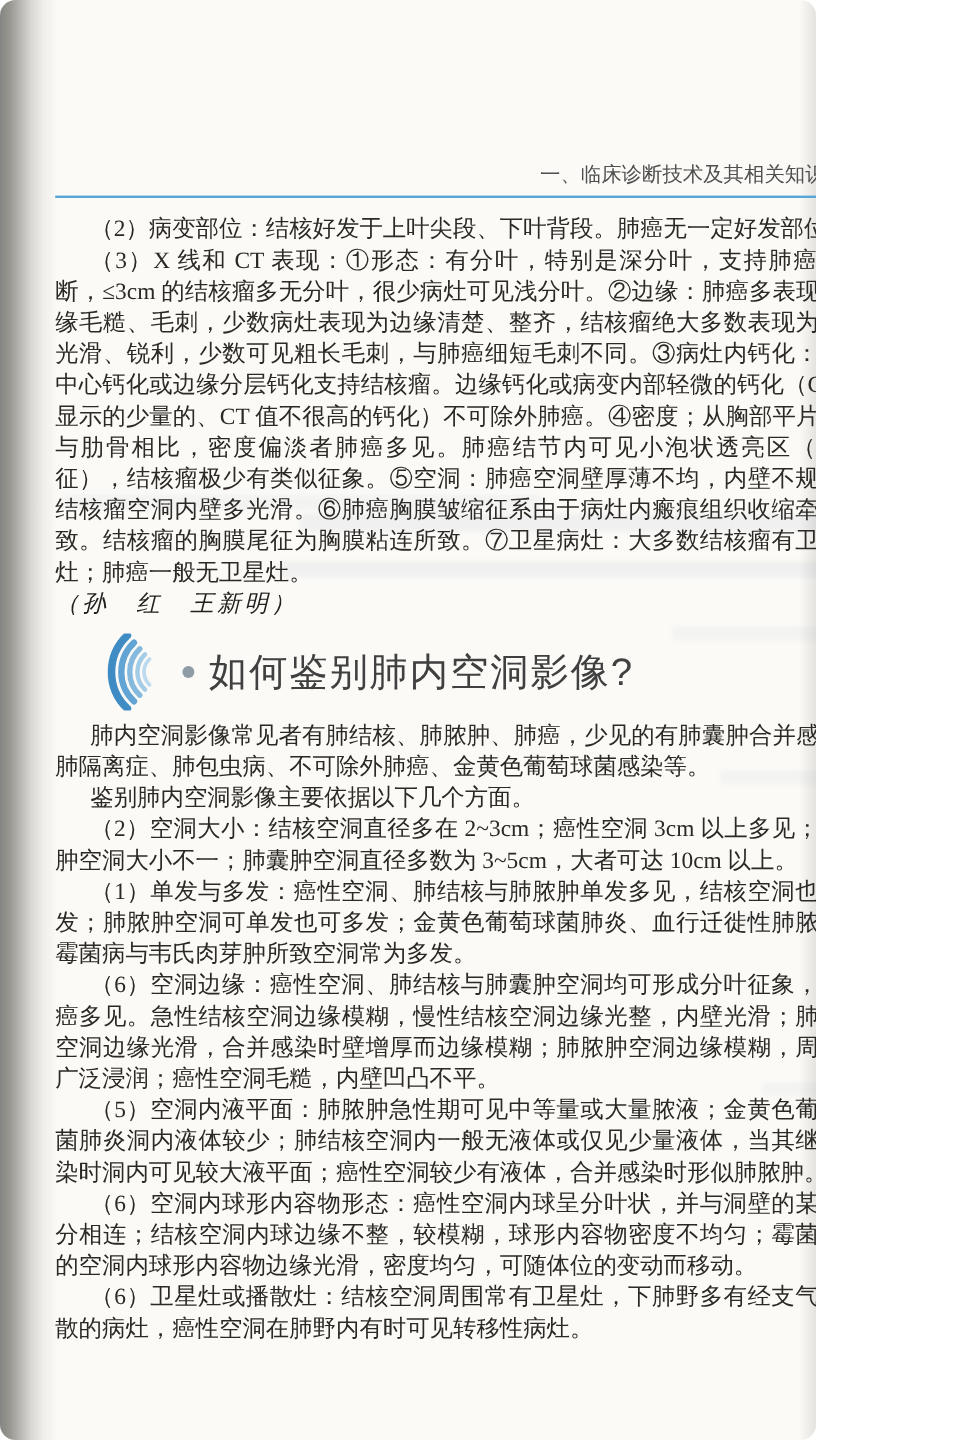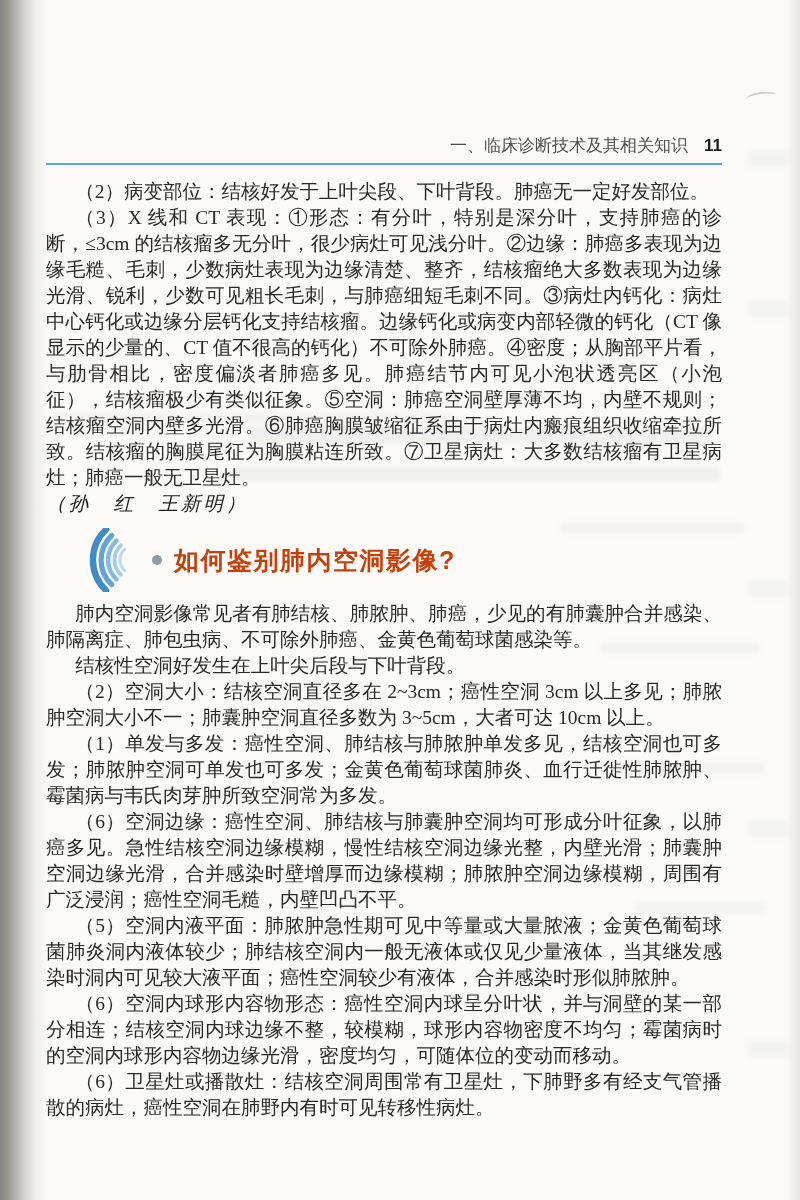--- a/index.html
+++ b/index.html
@@ -2,22 +2,22 @@
 <html><head>
 <meta charset="utf-8">
 <style>
   html,body { margin:0; padding:0; }
   body {
     width:800px; height:1200px;
     background:#ffffff;
     font-family:"Liberation Serif","DejaVu Serif",serif;
   }
   .page {
-    position:relative; width:800px; height:1200px;
-    background:#fbfaf7; overflow:hidden;
+    position:relative; width:680px; height:1200px;
+    background:#fbfaf7; overflow:hidden;border-radius:13px;
   }
   
   .edge-left {
     position:absolute; left:0; top:0; width:48px; height:100%;
     background:linear-gradient(to right,
       #858583 0px, #98978f 8px, #b5b4b0 16px,
       #d8d7d3 26px, #efeeea 36px, #fbfaf7 48px);
   }
   .edge-right {
     position:absolute; right:0; top:0; width:14px; height:100%;
@@ -56,22 +56,22 @@
     height:66px; margin:10px 0 8px 36px;
   }
   .wave-icon { width:56px; height:64px; flex:0 0 auto; }
   .bullet-dot {
     width:10px; height:10px; border-radius:50%;
     background:#8f9ca6; margin-left:14px; flex:0 0 auto;
   }
   .section-title {
     margin:0 0 0 12px;
     font-family:"Liberation Sans","DejaVu Sans",sans-serif;
-    font-size:25px; font-weight:bold; letter-spacing:1.5px;
-    color:#c2410c; white-space:nowrap;
+    font-size:32px; font-weight:normal; letter-spacing:1.5px;
+    color:#404040; white-space:nowrap;
   }
   
   .ghost {
     position:absolute; background:rgba(125,145,168,0.09);
     filter:blur(2px); border-radius:3px; pointer-events:none;
   }
   .ghost.soft { background:rgba(125,145,168,0.06); }
 </style>
 </head>
 <body>
@@ -115,21 +115,21 @@
           <path d="M39.3 10.1 A45   45   0 0 0 39.3 75.9" stroke="#62a5d4" stroke-width="7"></path>
           <path d="M45.8 17   A35.5 35.5 0 0 0 45.8 69" stroke="#85bade" stroke-width="6"></path>
           <path d="M51.6 23.3 A27   27   0 0 0 51.6 62.7" stroke="#a3cce7" stroke-width="5"></path>
           <path d="M56.7 28.7 A19.5 19.5 0 0 0 56.7 57.3" stroke="#bedaee" stroke-width="4.2"></path>
         </svg>
         <span class="bullet-dot"></span>
         <h2 class="section-title">如何鉴别肺内空洞影像?</h2>
       </div>
 
       <p>肺内空洞影像常见者有肺结核、肺脓肿、肺癌，少见的有肺囊肿合并感染、肺隔离症、肺包虫病、不可除外肺癌、金黄色葡萄球菌感染等。</p>
-      <p>结核性空洞好发生在上叶尖后段与下叶背段。</p>
+      <p>鉴别肺内空洞影像主要依据以下几个方面。</p>
       <p>（2）空洞大小：结核空洞直径多在 2~3cm；癌性空洞 3cm 以上多见；肺脓肿空洞大小不一；肺囊肿空洞直径多数为 3~5cm，大者可达 10cm 以上。</p>
       <p>（1）单发与多发：癌性空洞、肺结核与肺脓肿单发多见，结核空洞也可多发；肺脓肿空洞可单发也可多发；金黄色葡萄球菌肺炎、血行迁徙性肺脓肿、霉菌病与韦氏肉芽肿所致空洞常为多发。</p>
       <p>（6）空洞边缘：癌性空洞、肺结核与肺囊肿空洞均可形成分叶征象，以肺癌多见。急性结核空洞边缘模糊，慢性结核空洞边缘光整，内壁光滑；肺囊肿空洞边缘光滑，合并感染时壁增厚而边缘模糊；肺脓肿空洞边缘模糊，周围有广泛浸润；癌性空洞毛糙，内壁凹凸不平。</p>
       <p>（5）空洞内液平面：肺脓肿急性期可见中等量或大量脓液；金黄色葡萄球菌肺炎洞内液体较少；肺结核空洞内一般无液体或仅见少量液体，当其继发感染时洞内可见较大液平面；癌性空洞较少有液体，合并感染时形似肺脓肿。</p>
       <p>（6）空洞内球形内容物形态：癌性空洞内球呈分叶状，并与洞壁的某一部分相连；结核空洞内球边缘不整，较模糊，球形内容物密度不均匀；霉菌病时的空洞内球形内容物边缘光滑，密度均匀，可随体位的变动而移动。</p>
       <p>（6）卫星灶或播散灶：结核空洞周围常有卫星灶，下肺野多有经支气管播散的病灶，癌性空洞在肺野内有时可见转移性病灶。</p>
 
     </div>
   </div>
 </div>

